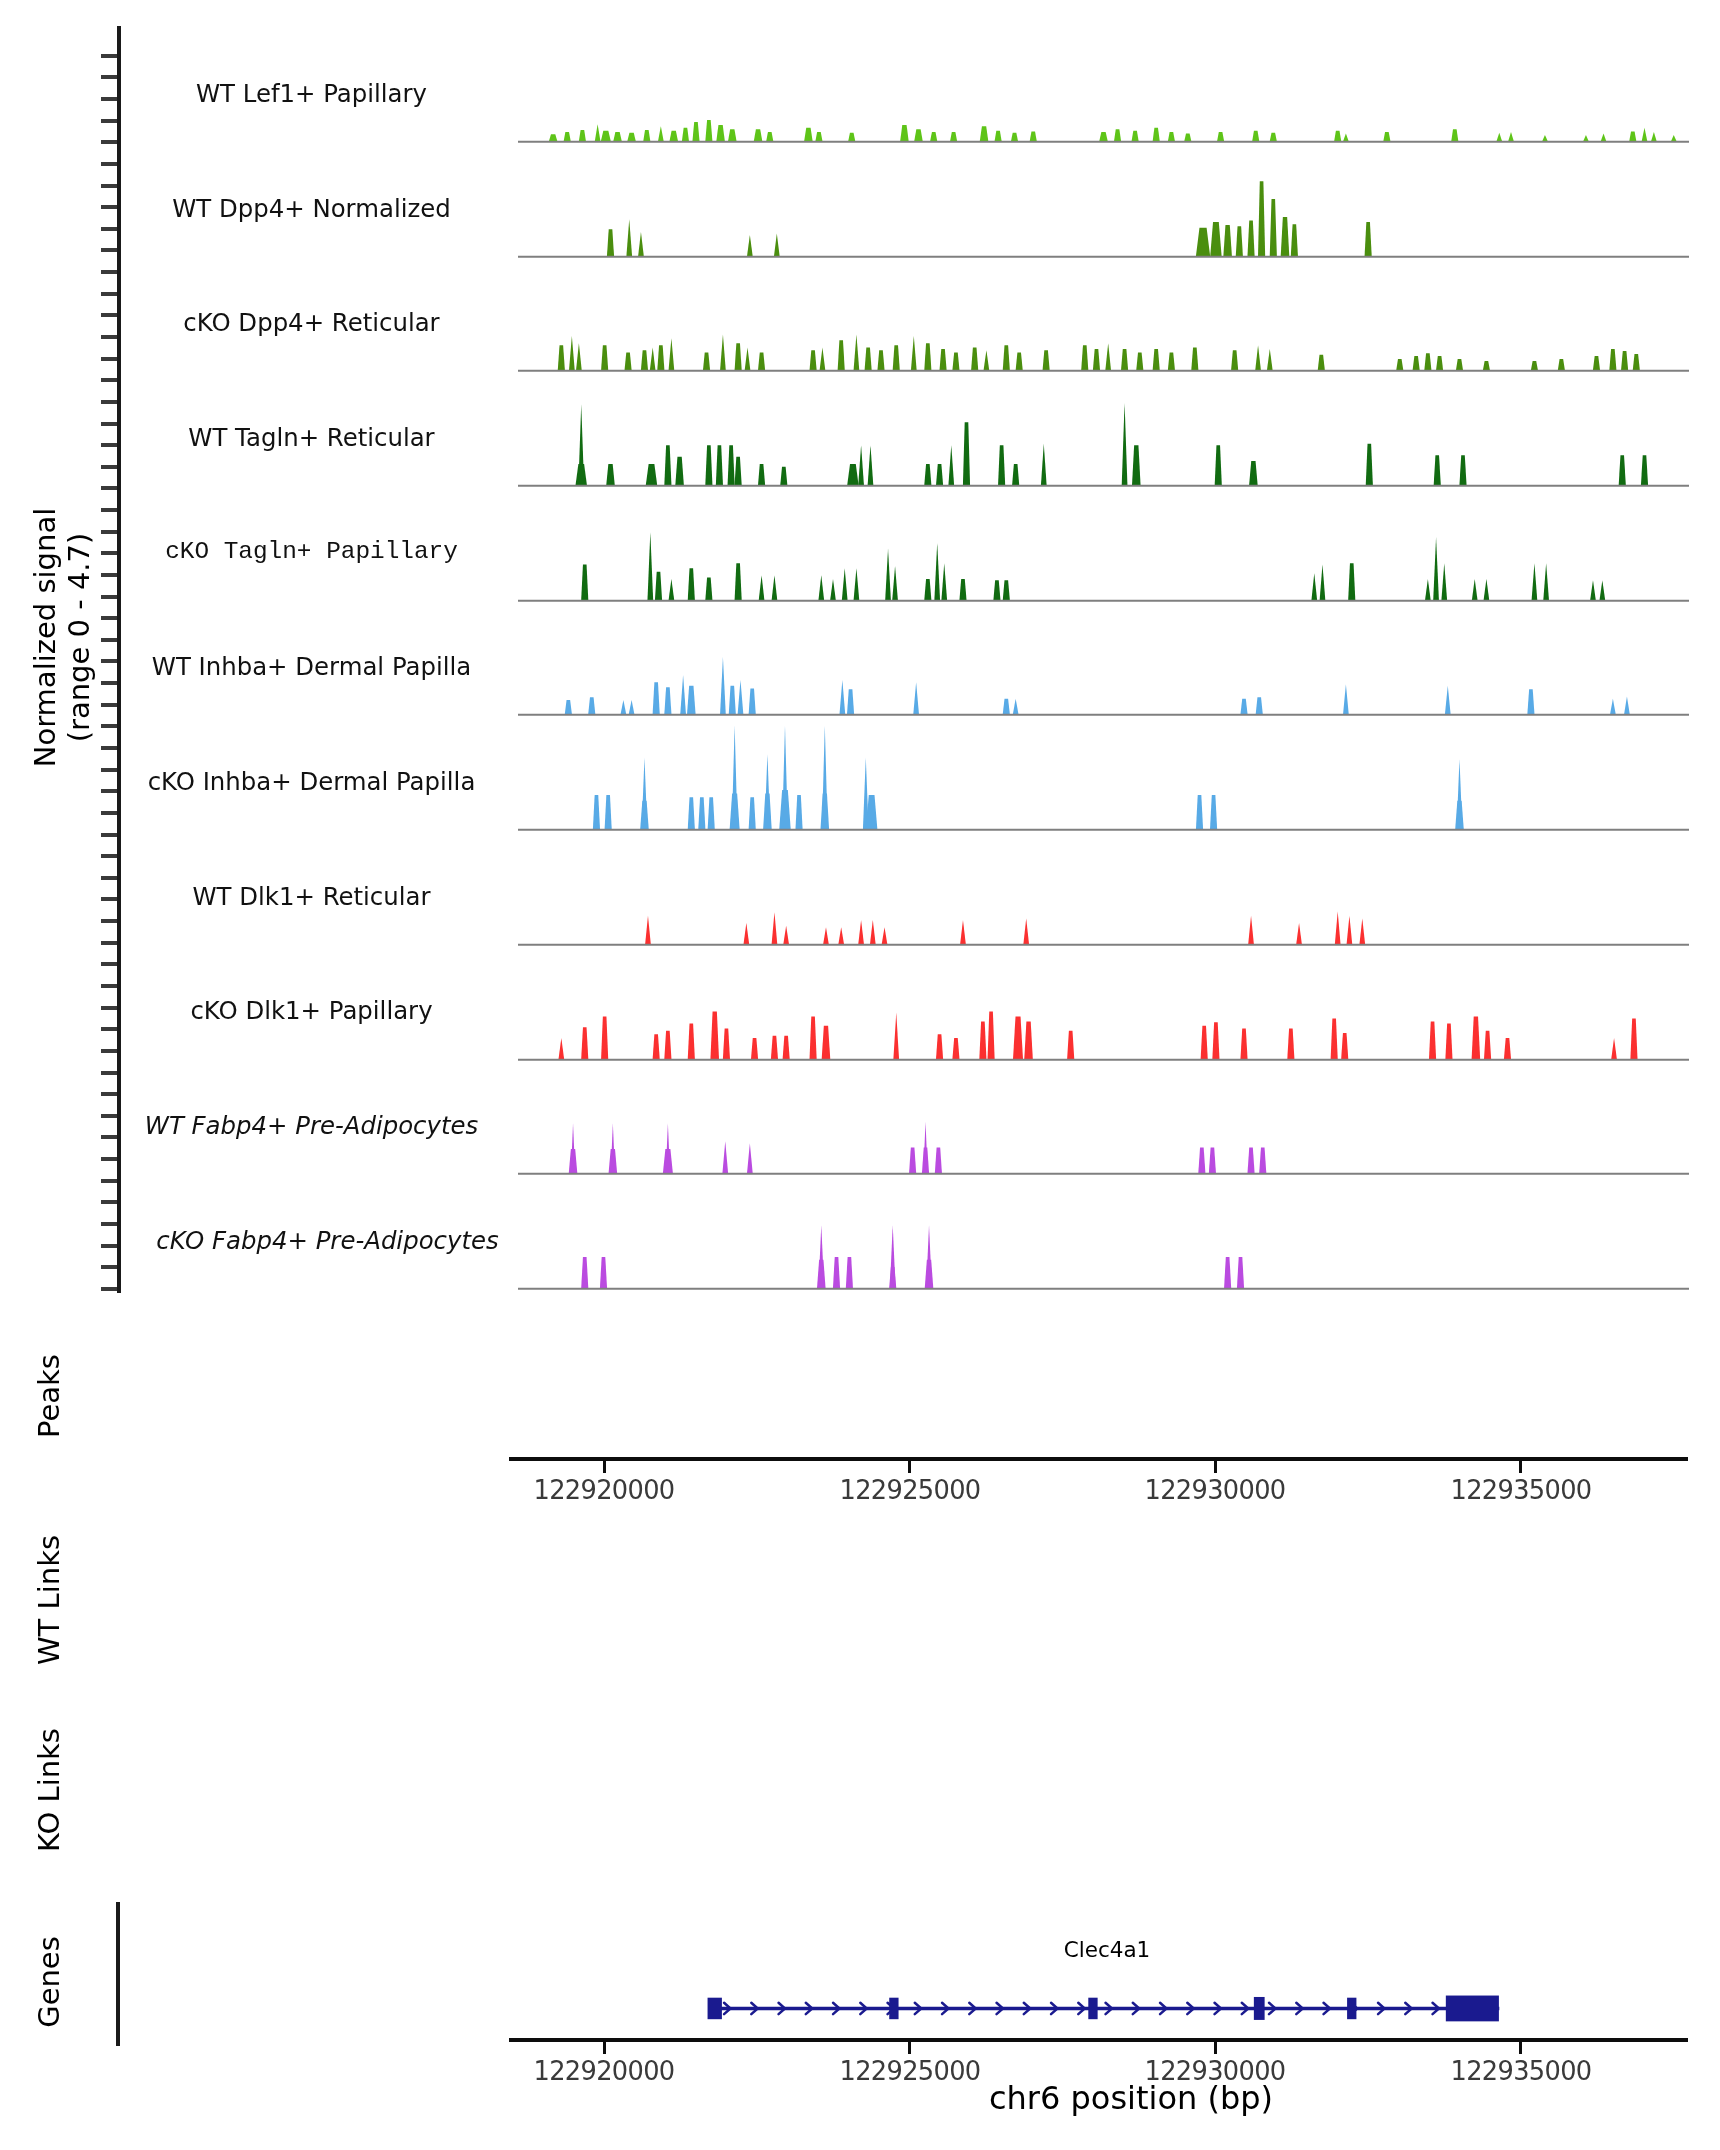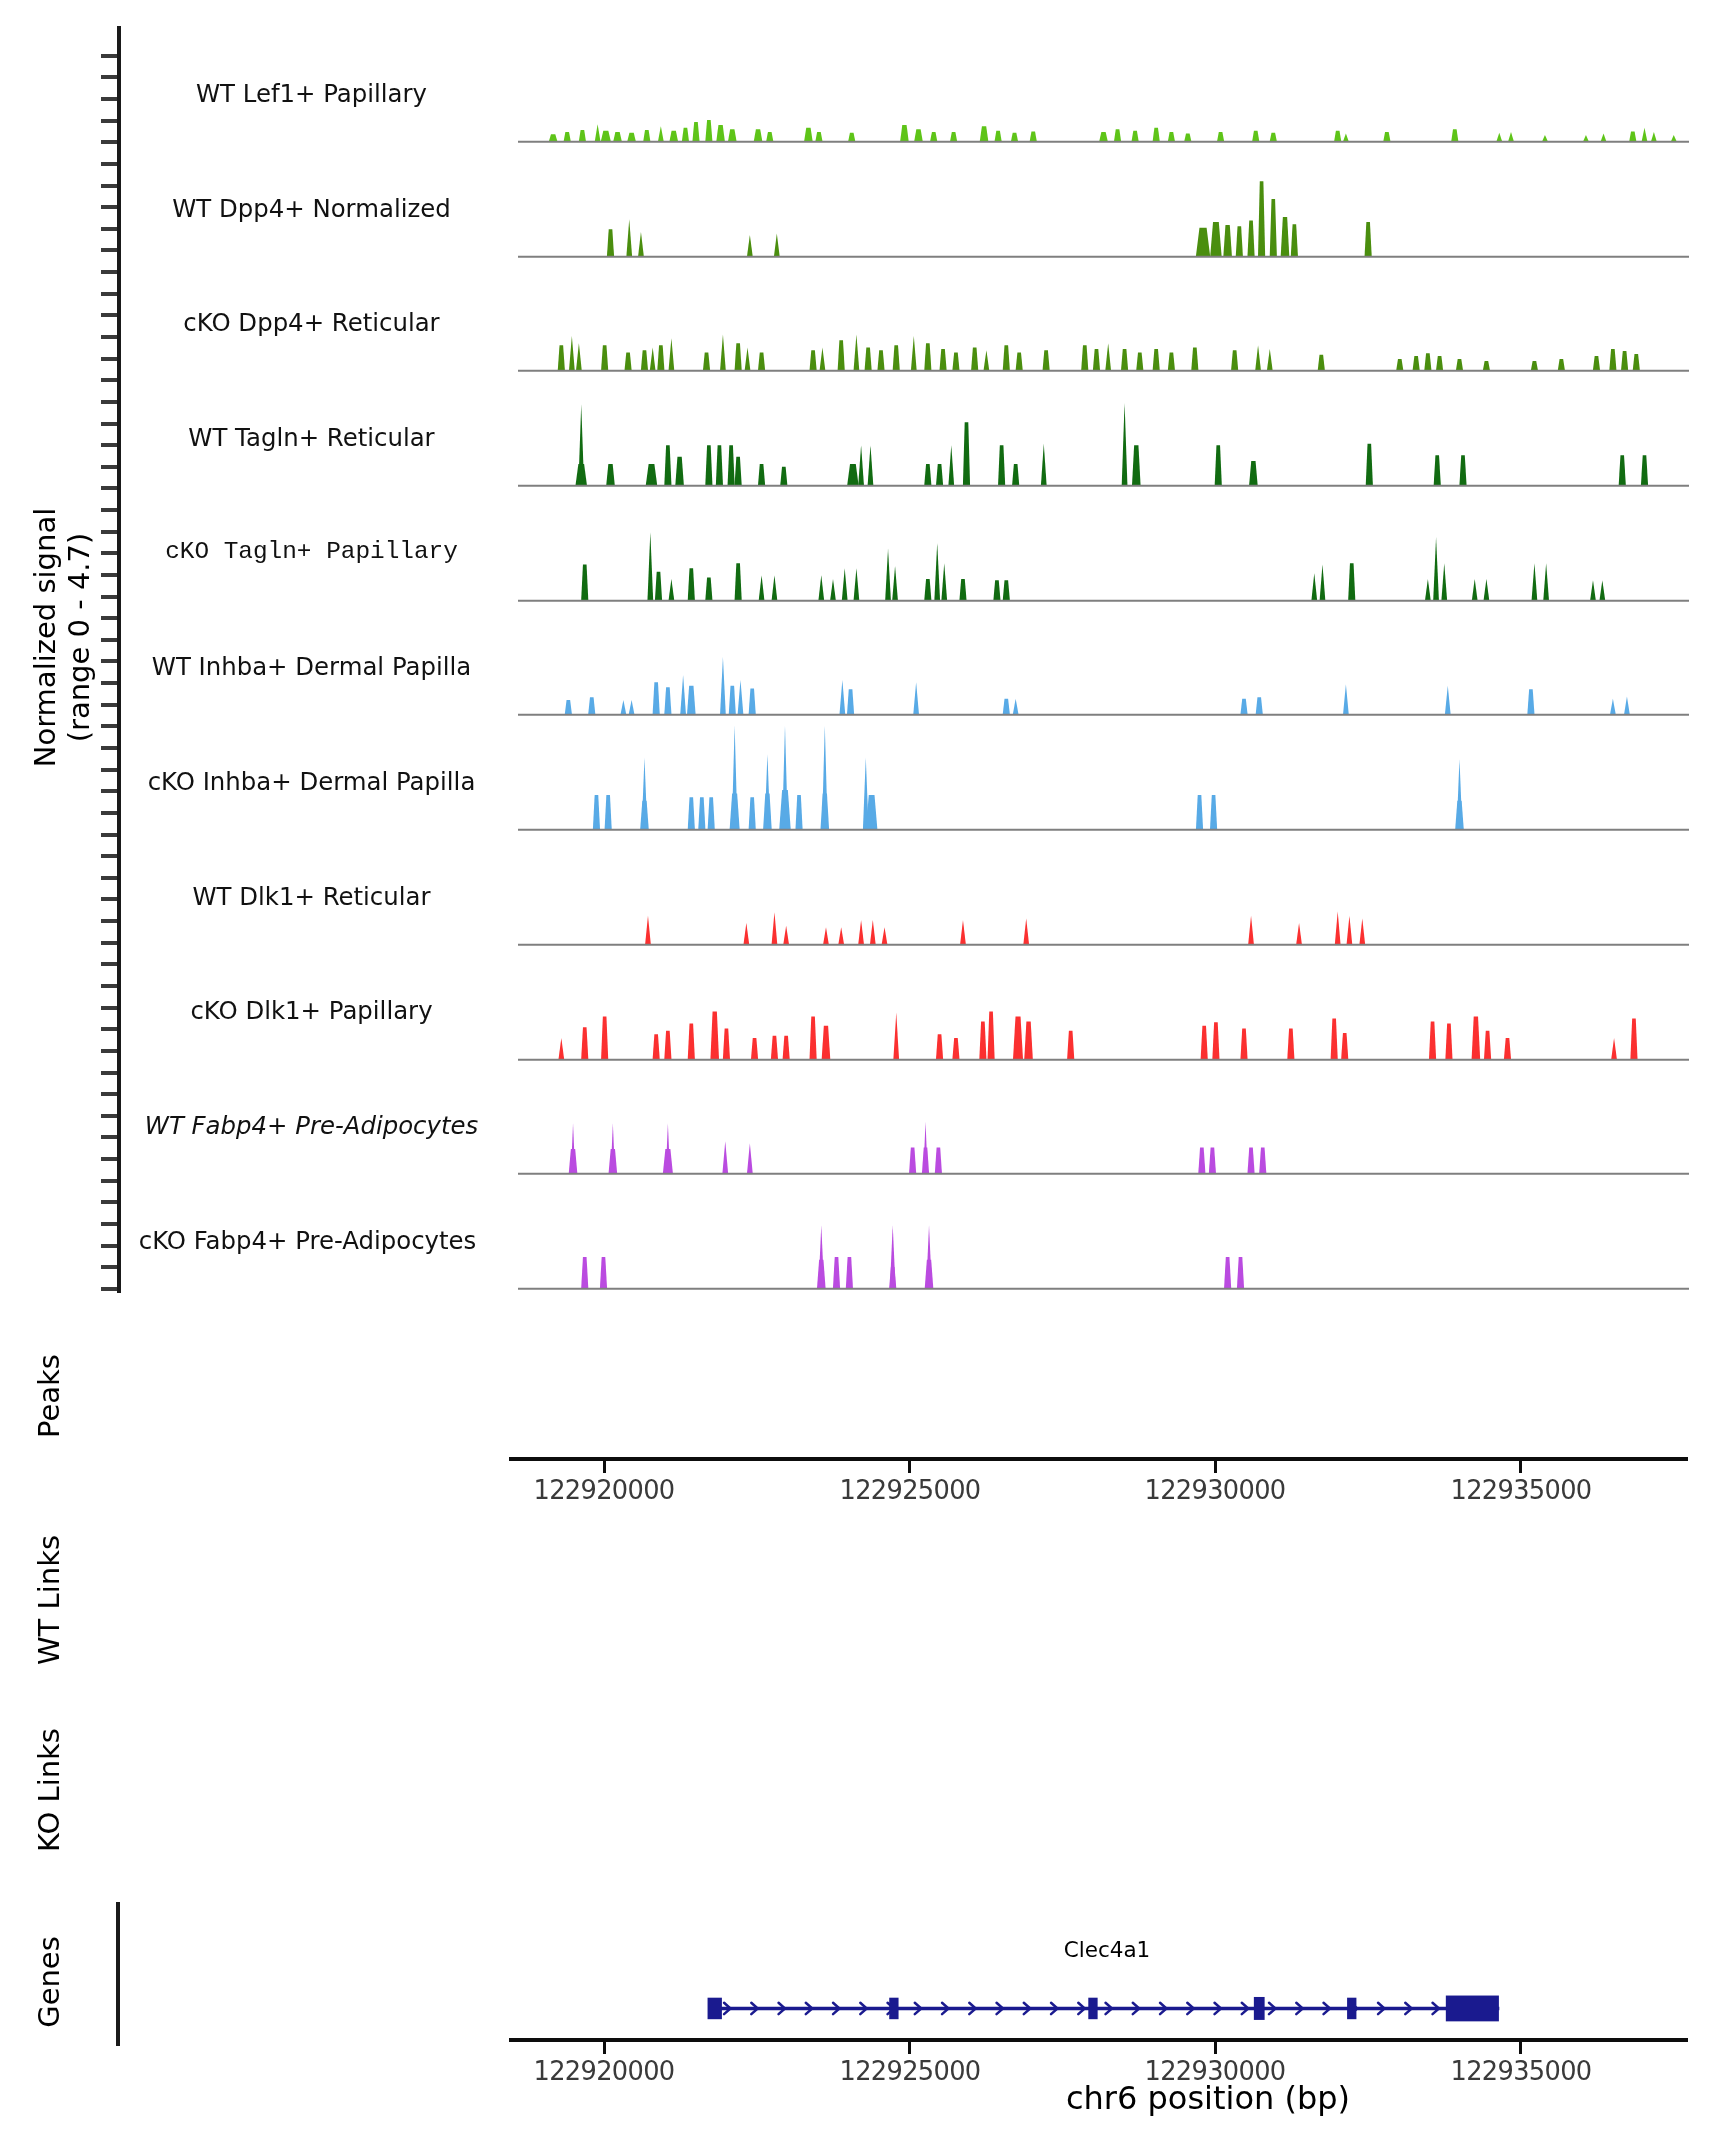--- a/index.html
+++ b/index.html
@@ -436,21 +436,21 @@
         <polygon points="545.321,158 547.821,122 552.821,122 555.321,158" fill="#ba4be0"></polygon>
         <polygon points="565.284,158 568.284,86 571.284,158" fill="#ba4be0"></polygon>
         <polygon points="563.284,158 565.784,122 570.784,122 573.284,158" fill="#ba4be0"></polygon>
         <polygon points="581.247,158 583.747,122 588.747,122 591.247,158" fill="#ba4be0"></polygon>
         <polygon points="948.6719999999999,158 951.1719999999999,122 956.1719999999999,122 958.6719999999999,158" fill="#ba4be0"></polygon>
         <polygon points="963.3689999999999,158 965.8689999999999,122 970.8689999999999,122 973.3689999999999,158" fill="#ba4be0"></polygon>
         <polygon points="1017.258,158 1019.758,122 1024.758,122 1027.258,158" fill="#ba4be0"></polygon>
         <polygon points="1033.588,158 1036.088,122 1041.088,122 1043.588,158" fill="#ba4be0"></polygon>
         <line x1="0" x2="1633" y1="158.5" y2="158.5" stroke="#7f7f7f" stroke-width="3"></line>
       </svg>
-      <div class="abs track-label" style="left: 121px; width: 373px; top: 1226px;">cKO Fabp4+ Pre-Adipocytes</div>
+      <div class="abs track-label" style="left: 141px; width: 373px; top: 1226px; font-style: italic;">cKO Fabp4+ Pre-Adipocytes</div>
       <svg width="1171" height="115" viewBox="0 0 1633 160" class="abs" style="left: 518px; top: 1175px;">
         <polygon points="88.081,158 90.581,114 95.581,114 98.081,158" fill="#ba4be0"></polygon>
         <polygon points="114.20899999999999,158 116.70899999999999,114 121.70899999999999,114 124.20899999999999,158" fill="#ba4be0"></polygon>
         <polygon points="418.947,158 422.947,70 426.947,158" fill="#ba4be0"></polygon>
         <polygon points="416.947,158 419.947,118 425.947,118 428.947,158" fill="#ba4be0"></polygon>
         <polygon points="439.17600000000004,158 441.67600000000004,114 446.67600000000004,114 449.17600000000004,158" fill="#ba4be0"></polygon>
         <polygon points="457.13899999999995,158 459.63899999999995,114 464.63899999999995,114 467.13899999999995,158" fill="#ba4be0"></polygon>
         <polygon points="518.5600000000001,158 522.5600000000001,70 526.5600000000001,158" fill="#ba4be0"></polygon>
         <polygon points="517.5600000000001,158 520.0600000000001,128 525.0600000000001,128 527.5600000000001,158" fill="#ba4be0"></polygon>
         <polygon points="569.183,158 573.183,70 577.183,158" fill="#ba4be0"></polygon>
@@ -519,16 +519,16 @@
   <div id="xaxis-bottom">
       <div class="abs xaxis-tick" style="left: 603px; top: 2042px;"></div>
       <div class="abs xaxis-ticklabel" style="left: 511px; top: 2055px;">122920000</div>
       <div class="abs xaxis-tick" style="left: 908px; top: 2042px;"></div>
       <div class="abs xaxis-ticklabel" style="left: 817px; top: 2055px;">122925000</div>
       <div class="abs xaxis-tick" style="left: 1214px; top: 2042px;"></div>
       <div class="abs xaxis-ticklabel" style="left: 1122px; top: 2055px;">122930000</div>
       <div class="abs xaxis-tick" style="left: 1519px; top: 2042px;"></div>
       <div class="abs xaxis-ticklabel" style="left: 1428px; top: 2055px;">122935000</div>
     </div>
-  <div class="abs xaxis-title" style="left:848px;top:2079px;text-align:right;">chr6 position (bp)</div>
+  <div class="abs xaxis-title" style="left:880px;top:2079px;">chr6 position (bp)</div>
 
 </div>
 
 
 </body></html>

